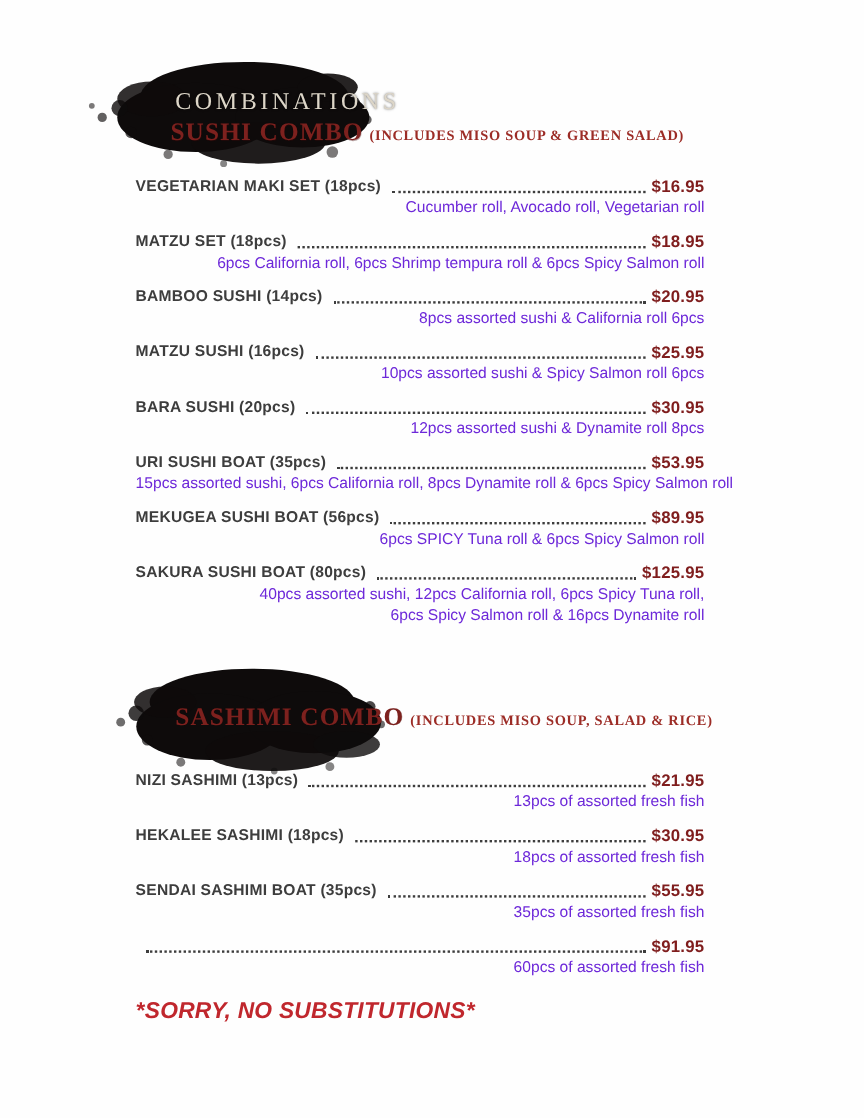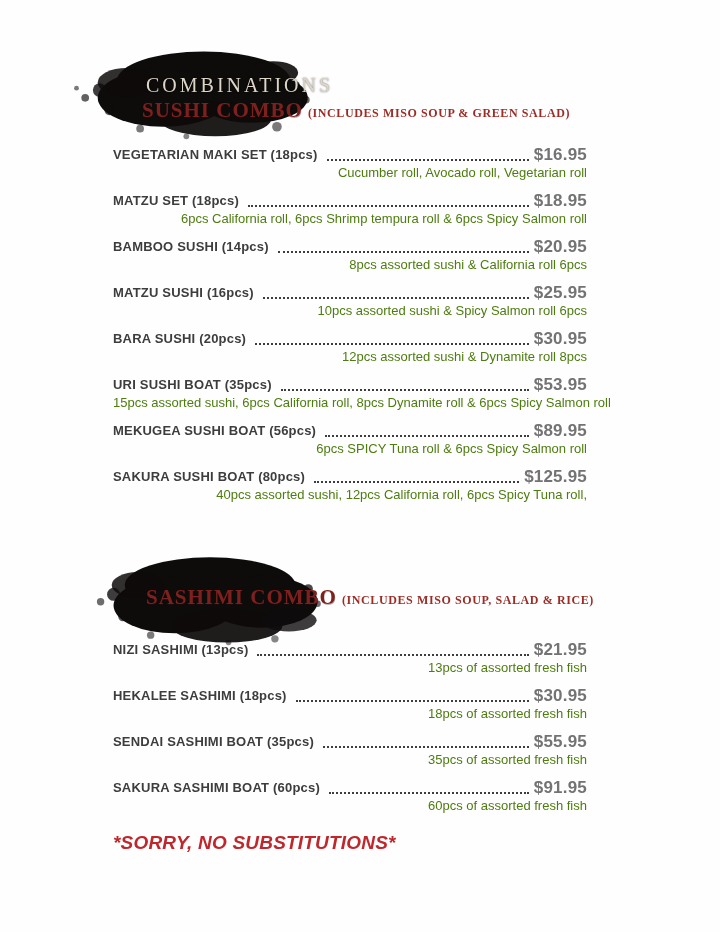--- a/index.html
+++ b/index.html
@@ -63,29 +63,29 @@
     line-height: 18px;
   }
   .dots {
     flex: 1;
     border-bottom: 2px dotted #3d3d3d;
     margin: 0 5px 3px 9px;
     min-width: 20px;
   }
   .item-price {
     white-space: nowrap;
-    font-size: 17px; font-weight: bold;
+    font-size: 14px; font-weight: bold;
     letter-spacing: 0.2px;
-    color: #737373;
+    color: #7f1d1d;
     line-height: 18px;
   }
   .item-desc { margin-top: 0; }
   .item-desc div {
     font-size: 13px;
-    color: #4d7c0f;
+    color: #6d28d9;
     line-height: 18px;
     white-space: nowrap;
   }
 
   .footer-note {
     position: absolute; left: 113px; top: 832px;
     font-size: 19px; font-weight: bold; font-style: italic;
     color: #c0272d;
     letter-spacing: 0.2px;
     white-space: nowrap;
@@ -224,20 +224,21 @@
   </div>
 
   <div class="menu-item">
     <div class="item-line">
       <span class="item-name">SAKURA SUSHI BOAT (80pcs)</span>
       <span class="dots"></span>
       <span class="item-price">$125.95</span>
     </div>
     <div class="item-desc">
           <div>40pcs assorted sushi, 12pcs California roll, 6pcs Spicy Tuna roll,</div>
+          <div>6pcs Spicy Salmon roll &amp; 16pcs Dynamite roll</div>
         </div>
   </div>
 </div>
   <div class="items items-sashimi">
   <div class="menu-item">
     <div class="item-line">
       <span class="item-name">NIZI SASHIMI (13pcs)</span>
       <span class="dots"></span>
       <span class="item-price">$21.95</span>
     </div>
@@ -263,21 +264,20 @@
       <span class="dots"></span>
       <span class="item-price">$55.95</span>
     </div>
     <div class="item-desc">
           <div>35pcs of assorted fresh fish</div>
         </div>
   </div>
 
   <div class="menu-item">
     <div class="item-line">
-      <span class="item-name">SAKURA SASHIMI BOAT (60pcs)</span>
       <span class="dots"></span>
       <span class="item-price">$91.95</span>
     </div>
     <div class="item-desc">
           <div>60pcs of assorted fresh fish</div>
         </div>
   </div>
 </div>
 
   <div class="footer-note">*SORRY, NO SUBSTITUTIONS*</div>

